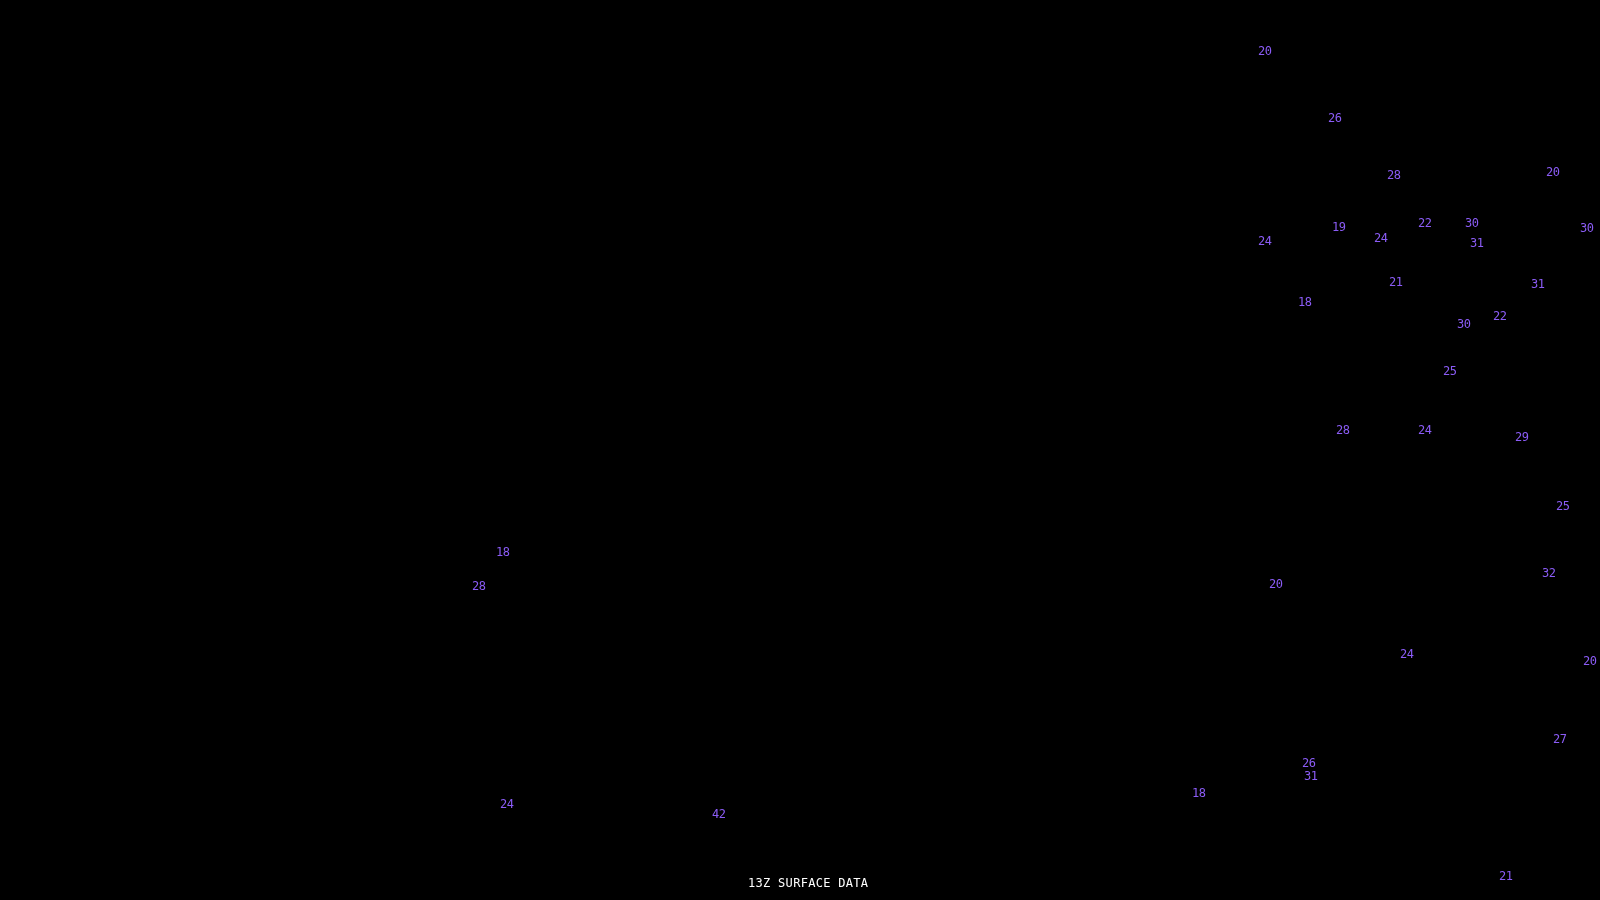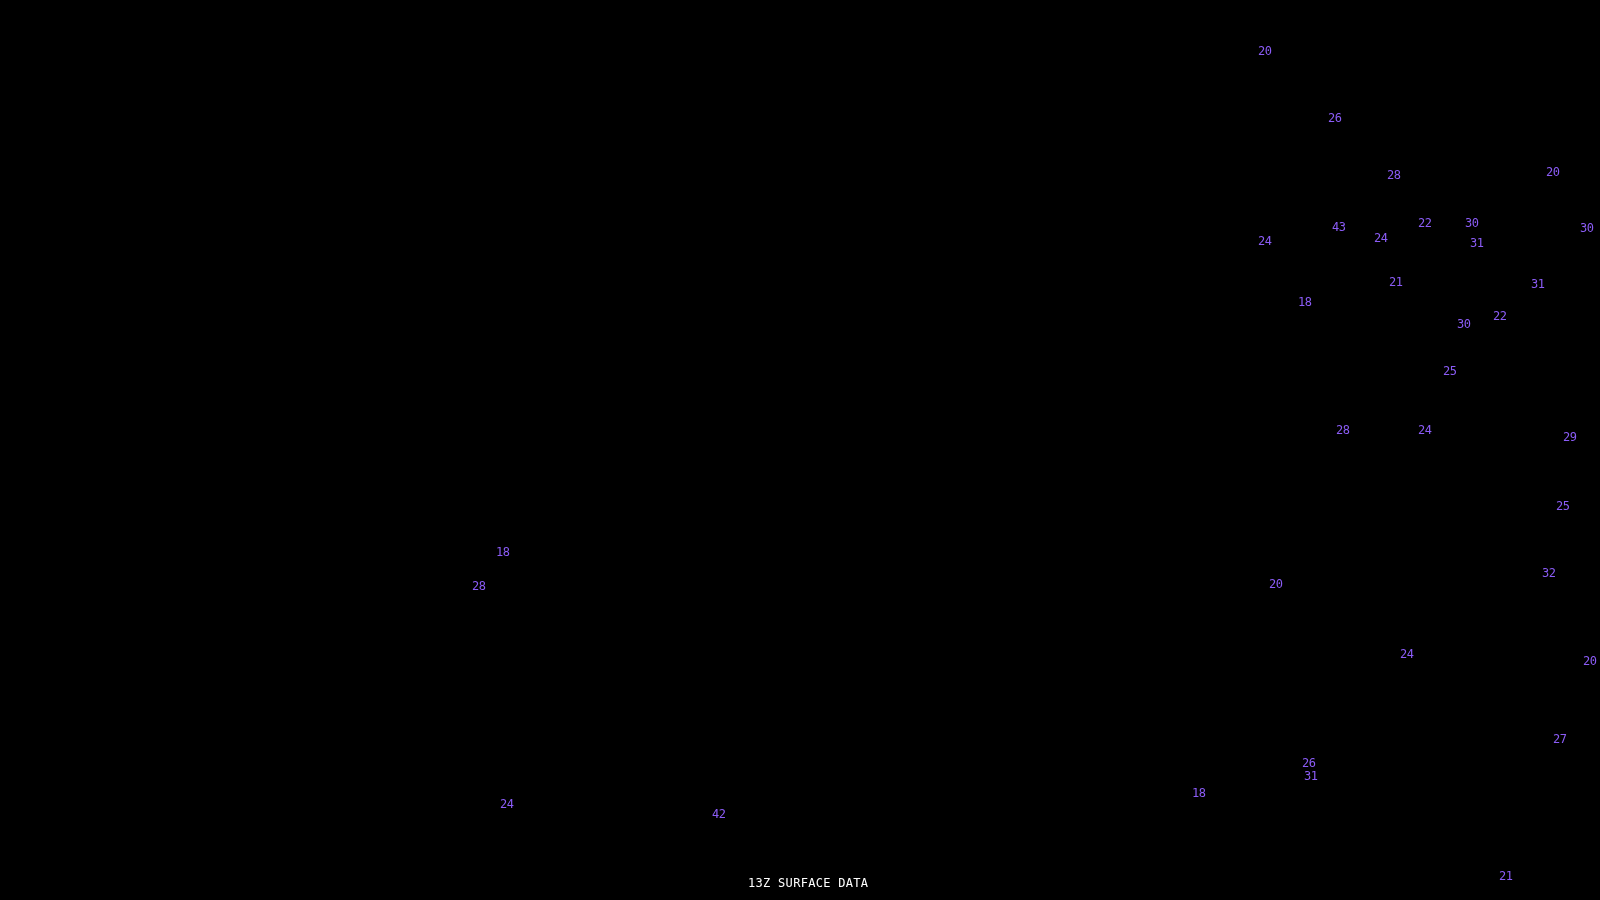--- a/index.html
+++ b/index.html
@@ -35,36 +35,36 @@
 </head>
 <body>
 
 <div class="screen">
   <div class="caption" style="left: 748px; top: 878px;">13Z SURFACE DATA</div>
   <div id="stations-layer">
       <span class="station-value" style="left: 1258px; top: 46px;">20</span>
       <span class="station-value" style="left: 1328px; top: 113px;">26</span>
       <span class="station-value" style="left: 1387px; top: 170px;">28</span>
       <span class="station-value" style="left: 1546px; top: 167px;">20</span>
-      <span class="station-value" style="left: 1332px; top: 222px;">43</span>
+      <span class="station-value" style="left: 1332px; top: 222px;">19</span>
       <span class="station-value" style="left: 1374px; top: 233px;">24</span>
       <span class="station-value" style="left: 1418px; top: 218px;">22</span>
       <span class="station-value" style="left: 1465px; top: 218px;">30</span>
       <span class="station-value" style="left: 1470px; top: 238px;">31</span>
       <span class="station-value" style="left: 1580px; top: 223px;">30</span>
       <span class="station-value" style="left: 1258px; top: 236px;">24</span>
       <span class="station-value" style="left: 1389px; top: 277px;">21</span>
       <span class="station-value" style="left: 1531px; top: 279px;">31</span>
       <span class="station-value" style="left: 1298px; top: 297px;">18</span>
       <span class="station-value" style="left: 1493px; top: 311px;">22</span>
       <span class="station-value" style="left: 1457px; top: 319px;">30</span>
       <span class="station-value" style="left: 1443px; top: 366px;">25</span>
       <span class="station-value" style="left: 1336px; top: 425px;">28</span>
       <span class="station-value" style="left: 1418px; top: 425px;">24</span>
-      <span class="station-value" style="left: 1563px; top: 432px;">29</span>
+      <span class="station-value" style="left: 1515px; top: 432px;">29</span>
       <span class="station-value" style="left: 1556px; top: 501px;">25</span>
       <span class="station-value" style="left: 496px; top: 547px;">18</span>
       <span class="station-value" style="left: 472px; top: 581px;">28</span>
       <span class="station-value" style="left: 1269px; top: 579px;">20</span>
       <span class="station-value" style="left: 1542px; top: 568px;">32</span>
       <span class="station-value" style="left: 1400px; top: 649px;">24</span>
       <span class="station-value" style="left: 1583px; top: 656px;">20</span>
       <span class="station-value" style="left: 1553px; top: 734px;">27</span>
       <span class="station-value" style="left: 1302px; top: 758px;">26</span>
       <span class="station-value" style="left: 1304px; top: 771px;">31</span>

